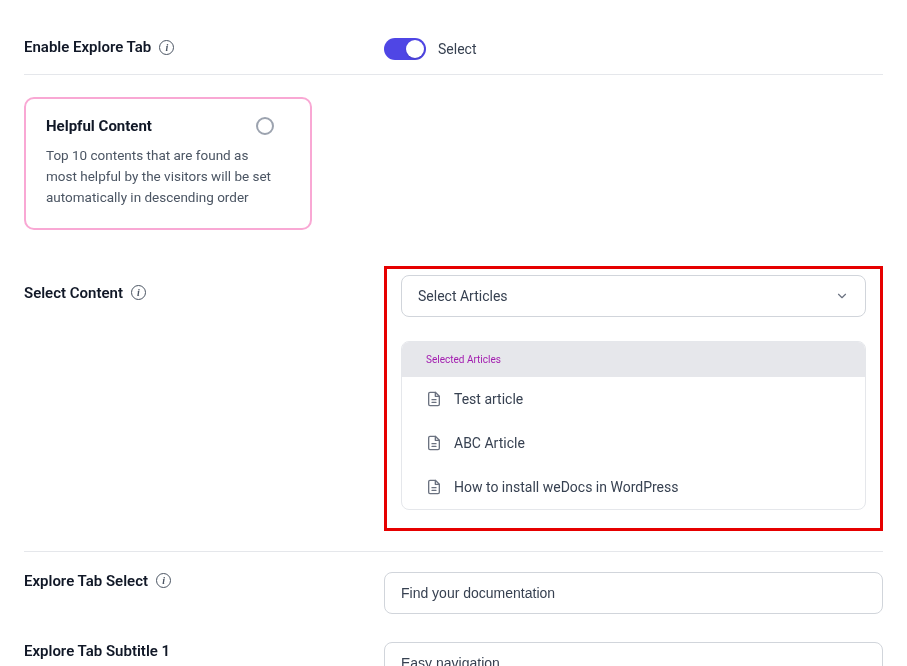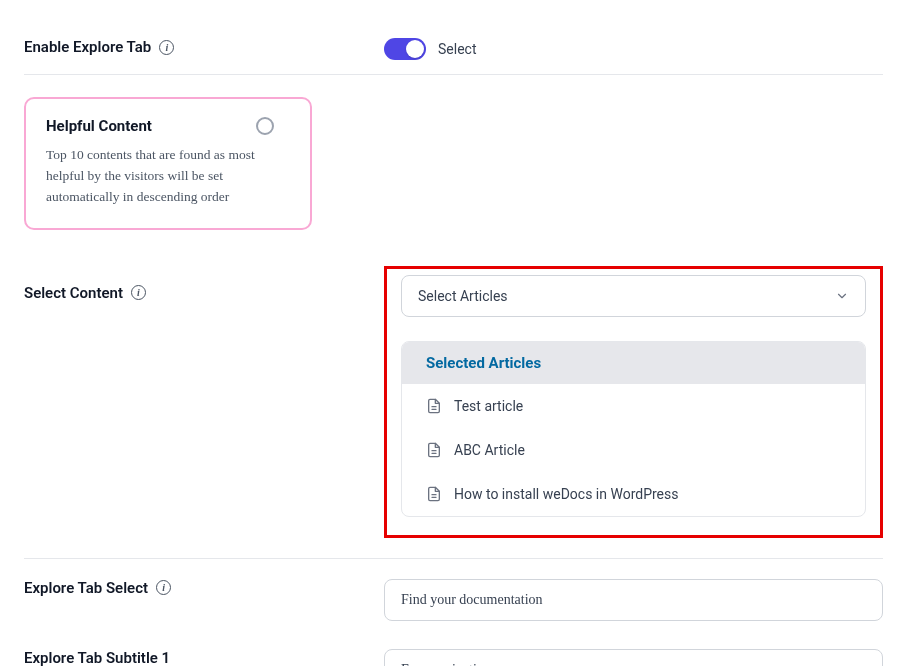--- a/index.html
+++ b/index.html
@@ -119,21 +119,20 @@
       justify-content: center;
     }
     .radio-checked svg {
       width: 11px;
       height: 11px;
     }
     .card-desc {
       font-size: 13.5px;
       line-height: 1.55;
       color: #4b5563;
-      font-family: Liberation Serif, serif;
     }
     .highlight-block {
       border: 3px solid #e60000;
       padding: 6px 14px 18px 14px;
       flex: 1;
     }
     .select-wrap {
       border: 1px solid #d1d5db;
       border-radius: 8px;
       padding: 12px 16px;
@@ -154,23 +153,23 @@
     }
     .selected-box {
       border: 1px solid #e5e7eb;
       border-radius: 8px;
       margin-top: 24px;
       overflow: hidden;
     }
     .selected-header {
       background: #e6e7eb;
       padding: 12px 24px;
-      font-size: 15px;
-      font-weight: 700;
-      color: #0369a1;
+      font-size: 10px;
+      font-weight: 400;
+      color: #a21caf;
     }
     .selected-item {
       padding: 14px 24px;
       display: flex;
       align-items: center;
       gap: 12px;
     }
     .doc-icon {
       width: 16px;
       height: 16px;
@@ -181,21 +180,21 @@
       font-size: 14px;
       color: #374151;
     }
     .text-input {
       width: 100%;
       border: 1px solid #d1d5db;
       border-radius: 8px;
       padding: 12px 16px;
       font-size: 14px;
       color: #374151;
-      font-family: Liberation Serif, serif;
+      font-family: Liberation Sans, sans-serif;
     }
     .divider-line {
       height: 1px;
       background: #e5e7eb;
       margin: 6px 0;
     }
     .select-content-row .label-col {
       padding-top: 18px;
     }
   </style>

